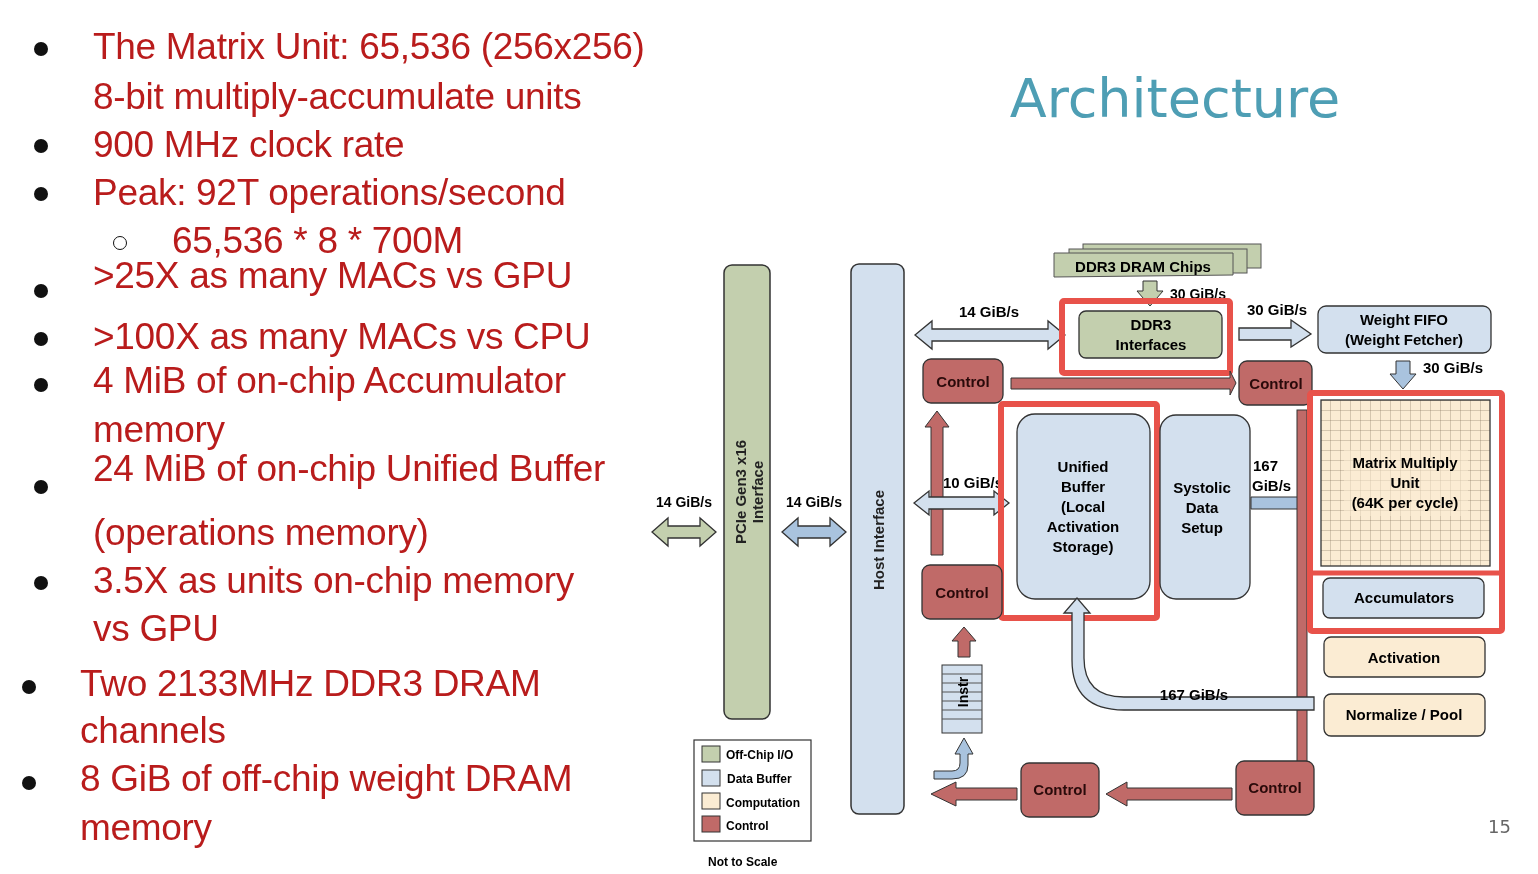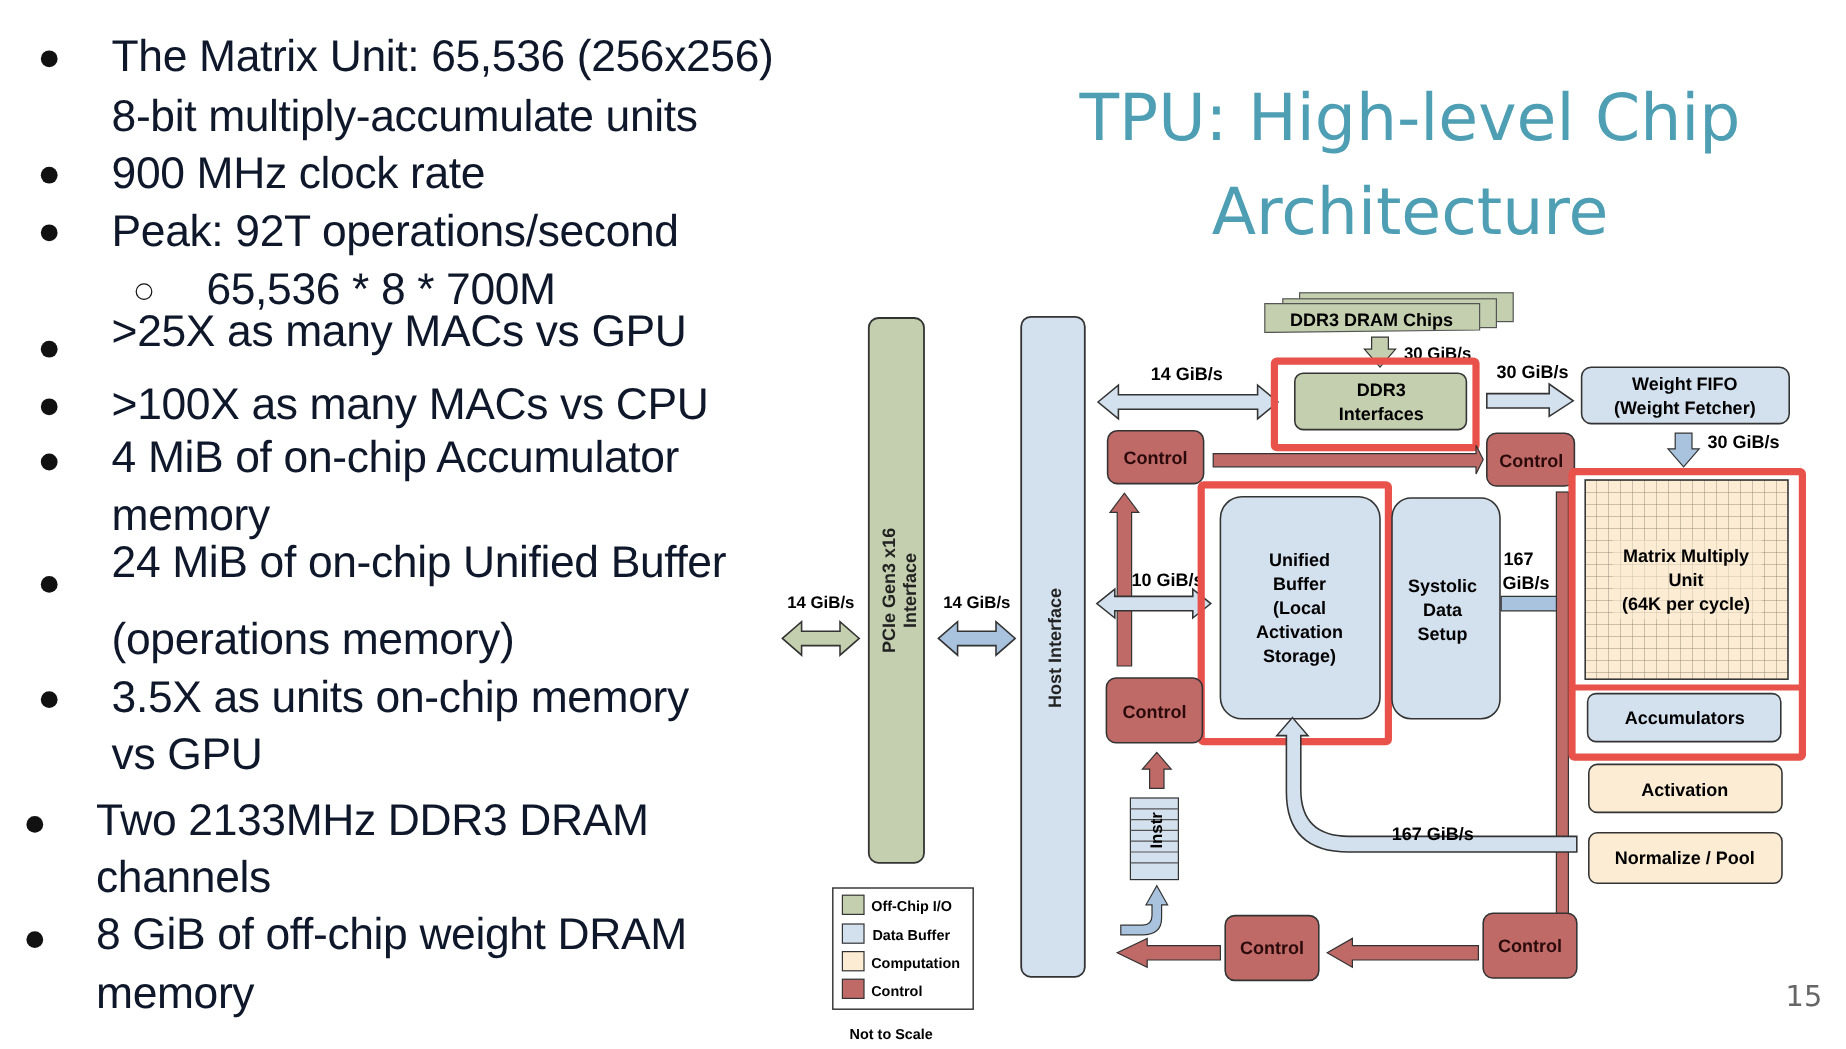--- a/index.html
+++ b/index.html
@@ -1,22 +1,22 @@
 <!DOCTYPE html>
 <html><head>
 <meta charset="utf-8">
 <style>
   html,body{margin:0;padding:0;background:#fff;}
   body{width:1538px;height:874px;position:relative;overflow:hidden;font-family:"Liberation Sans",sans-serif;}
   .bullets{position:absolute;left:0;top:0;width:700px;}
-  .b{position:absolute;font-family:"Liberation Sans",sans-serif;font-size:37px;color:#0f172a;line-height:49px;white-space:nowrap;letter-spacing:-0.3px;}
+  .b{position:absolute;font-family:"Liberation Sans",sans-serif;font-size:37px;color:#b91c1c;line-height:49px;white-space:nowrap;letter-spacing:-0.3px;}
   .dot{position:absolute;width:14px;height:14px;border-radius:50%;background:#111;}
   .ring{position:absolute;width:14px;height:14px;border-radius:50%;border:1.5px solid #111;box-sizing:border-box;}
   .title{position:absolute;left:880px;top:60px;width:590px;text-align:center;font-family:"DejaVu Sans",sans-serif;font-size:54px;line-height:78px;color:#4e9eb4;}
-  .pagenum{position:absolute;left:1488px;top:816px;font-size:24px;color:#666;font-family:"DejaVu Sans",sans-serif;}
+  .pagenum{position:absolute;left:1488px;top:816px;font-size:18px;color:#666;font-family:"DejaVu Sans",sans-serif;}
   svg text{font-family:"Liberation Sans",sans-serif;font-weight:bold;}
 </style>
 </head>
 <body>
 
 <div class="bullets">
   <span class="dot" style="left:34px;top:42px"></span>
   <div class="b" style="left:93px;top:22px">The Matrix Unit: 65,536 (256x256)</div>
   <div class="b" style="left:93px;top:72px">8-bit multiply-accumulate units</div>
 
@@ -49,21 +49,20 @@
   <span class="dot" style="left:22px;top:680px"></span>
   <div class="b" style="left:80px;top:659px">Two 2133MHz DDR3 DRAM</div>
   <div class="b" style="left:80px;top:706px">channels</div>
 
   <span class="dot" style="left:22px;top:776px"></span>
   <div class="b" style="left:80px;top:754px">8 GiB of off-chip weight DRAM</div>
   <div class="b" style="left:80px;top:803px">memory</div>
 </div>
 
 <div class="title">
-  <div>TPU: High-level Chip</div>
   <div>Architecture</div>
 </div>
 
 <svg width="1538" height="874" style="position:absolute;left:0;top:0">
   <defs>
     <pattern id="grid" width="10" height="10" patternUnits="userSpaceOnUse">
       <rect width="10" height="10" fill="#fbecd3"></rect>
       <path d="M10 0 L0 0 0 10" fill="none" stroke="#7a6a55" stroke-width="0.6"></path>
     </pattern>
   </defs>

